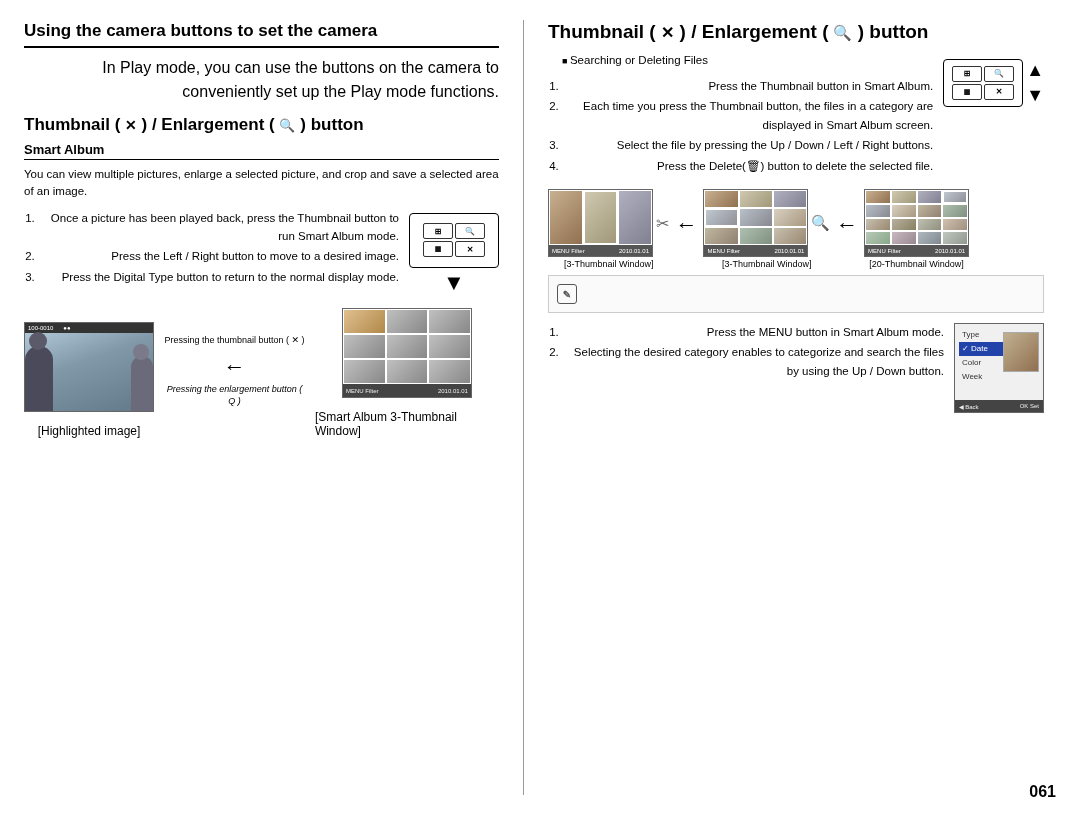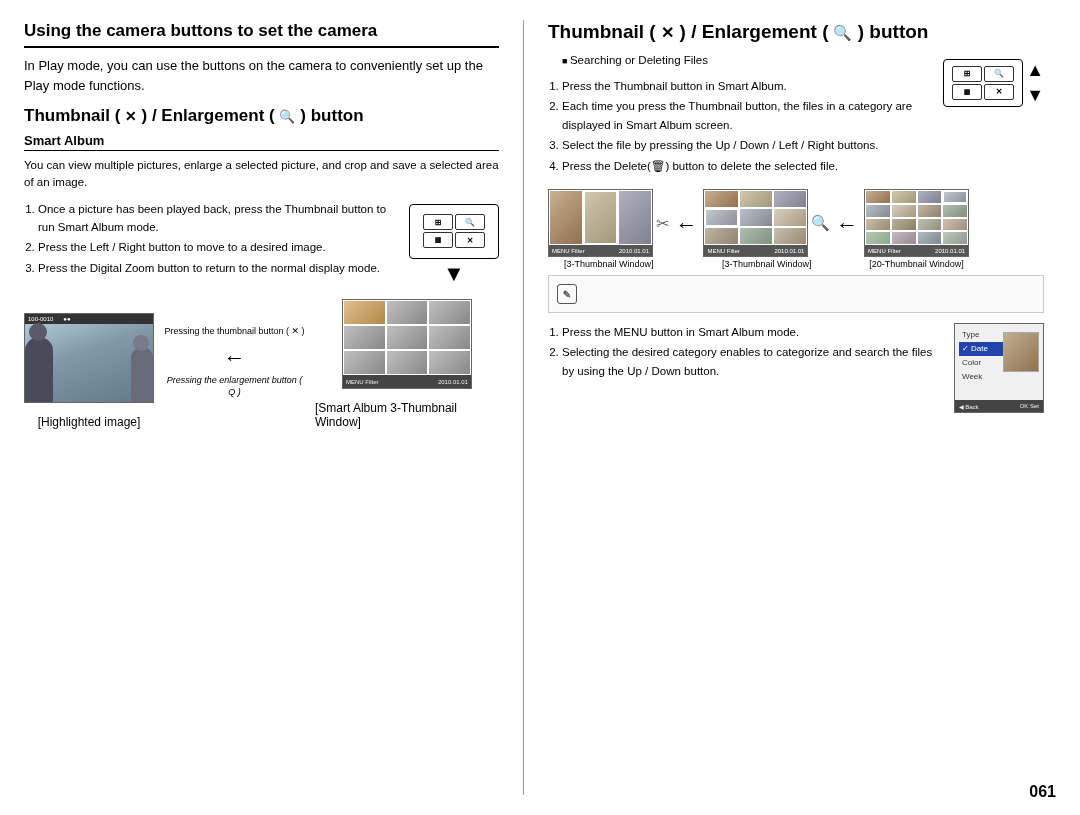--- a/index.html
+++ b/index.html
@@ -46,37 +46,39 @@
       line-height: 1.3;
     }
     h3.subsection {
       font-size: 13px;
       font-weight: bold;
       border-bottom: 1px solid #000;
       padding-bottom: 2px;
       margin-bottom: 6px;
     }
     p.intro {
-      font-size: 13px;
+      font-size: 16px;
       line-height: 1.5;
       margin-bottom: 10px;
+      text-align: right;
     }
     p.desc {
       font-size: 11.5px;
       line-height: 1.5;
       margin-bottom: 8px;
     }
     ol {
       padding-left: 14px;
       font-size: 11.5px;
       line-height: 1.6;
       margin-bottom: 8px;
     }
     ol li {
       margin-bottom: 2px;
+      text-align: right;
     }
     ul {
       padding-left: 14px;
       font-size: 11.5px;
       line-height: 1.6;
       margin-bottom: 8px;
       list-style: none;
     }
     ul li::before {
       content: "■ ";
@@ -313,21 +315,21 @@
 
     <h2 class="sub-title">Thumbnail ( <span style="font-size:14px;">✕</span> ) / Enlargement ( <span style="font-size:13px;">🔍</span> ) button</h2>
     <h3 class="subsection">Smart Album</h3>
     <p class="desc">You can view multiple pictures, enlarge a selected picture, and crop and save a selected area of an image.</p>
 
     <div style="display:flex; align-items:flex-start; gap:10px; margin-bottom:8px;">
       <div style="flex:1;">
         <ol>
           <li>Once a picture has been played back, press the Thumbnail button to run Smart Album mode.</li>
           <li>Press the Left / Right button to move to a desired image.</li>
-          <li>Press the Digital Zoom button to return to the normal display mode.</li>
+          <li>Press the Digital Type button to return to the normal display mode.</li>
         </ol>
       </div>
       <div style="display:flex; flex-direction:column; align-items:center; flex-shrink:0; margin-top:4px;">
         <div class="camera-btn-img">
           <div style="display:grid; grid-template-columns:1fr 1fr; grid-template-rows:1fr 1fr; gap:2px; width:68px; height:40px; padding:3px;">
             <div class="btn-cell" style="font-size:8px;">⊞</div>
             <div class="btn-cell" style="font-size:8px;">🔍</div>
             <div class="btn-cell" style="font-size:7px;">▦</div>
             <div class="btn-cell" style="font-size:8px;">✕</div>
           </div>

